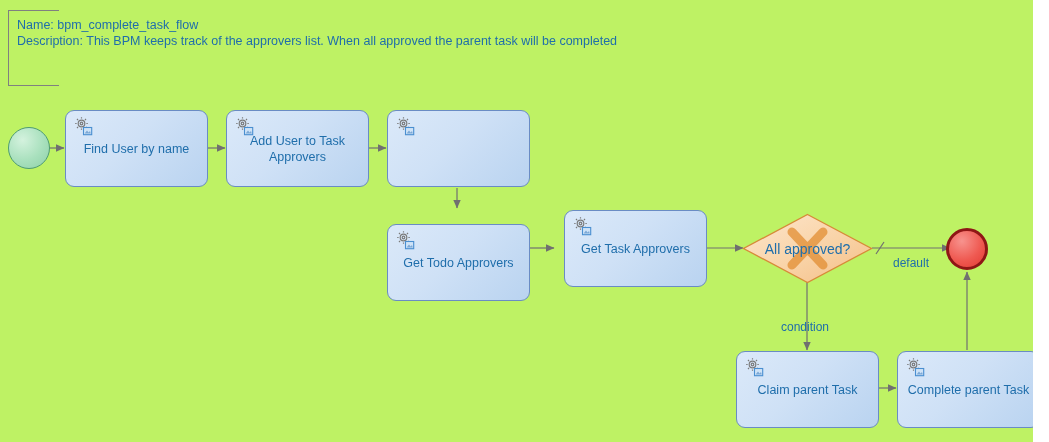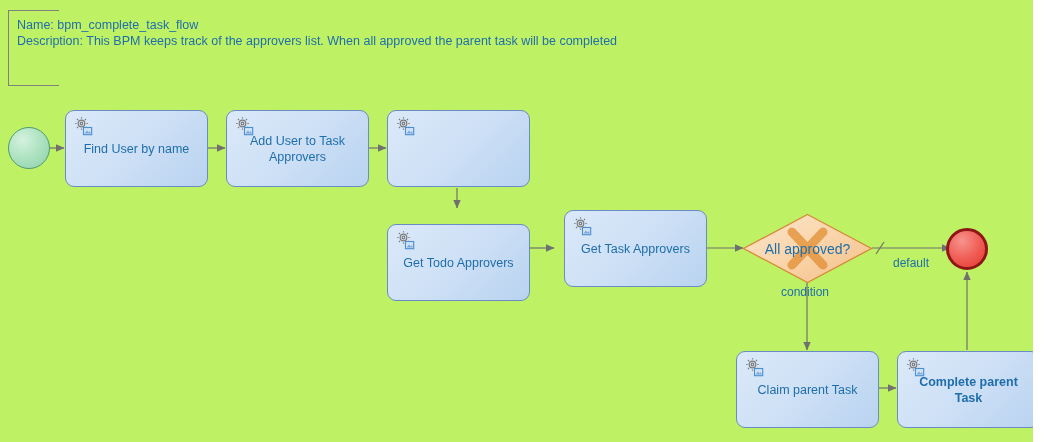--- a/index.html
+++ b/index.html
@@ -256,21 +256,21 @@
           <path d="M9.5,3.6 L9.5,2.2 M9.5,14.8 L9.5,13.4 M4.6,8.5 L3.2,8.5 M15.8,8.5 L14.4,8.5
                    M6.0,5.0 L5.0,4.0 M14.0,12.0 L15.0,13.0 M13.0,5.0 L14.0,4.0 M6.0,12.0 L5.0,13.0"></path>
         </g>
         <rect x="11.5" y="12.5" width="8.2" height="7.2" fill="#cfe3f7" stroke="#4a8fd0" stroke-width="1.1"></rect>
         <path d="M12.6,18.6 L15.0,15.6 L16.6,17.4 L18.0,16.1 L18.8,18.6 z" fill="#7ba8d6"></path>
       </svg>
     </span>
     <span class="task-label">Claim parent Task</span>
   </div>
 
-  <div class="task" style="left:897px; top:351px; width:143px; height:77px;font-weight:bold;">
+  <div class="task" style="left:897px; top:351px; width:143px; height:77px;">
     <span class="svc-icon">
       <svg viewBox="0 0 22 22" width="22" height="22" xmlns="http://www.w3.org/2000/svg">
         <g fill="none" stroke="#7b7b7b" stroke-width="1.2">
           <circle cx="9.5" cy="8.5" r="3.3"></circle>
           <circle cx="9.5" cy="8.5" r="1.3"></circle>
           <path d="M9.5,3.6 L9.5,2.2 M9.5,14.8 L9.5,13.4 M4.6,8.5 L3.2,8.5 M15.8,8.5 L14.4,8.5
                    M6.0,5.0 L5.0,4.0 M14.0,12.0 L15.0,13.0 M13.0,5.0 L14.0,4.0 M6.0,12.0 L5.0,13.0"></path>
         </g>
         <rect x="11.5" y="12.5" width="8.2" height="7.2" fill="#cfe3f7" stroke="#4a8fd0" stroke-width="1.1"></rect>
         <path d="M12.6,18.6 L15.0,15.6 L16.6,17.4 L18.0,16.1 L18.8,18.6 z" fill="#7ba8d6"></path>
@@ -292,15 +292,15 @@
       <g opacity="0.72">
         <path d="M50,19 L81,52 M81,19 L50,52" stroke="#e08a2e" stroke-width="9" stroke-linecap="round" fill="none"></path>
       </g>
     </svg>
     <span class="gw-label">All approved?</span>
   </div>
 
   <div class="event end-event" style="left:946px; top:228px; width:42px; height:42px;"></div>
 
   <span class="flow-label" style="left:893px; top:232px;margin-top:24px;">default</span>
-  <span class="flow-label" style="left:781px; top:285px;">condition</span>
+  <span class="flow-label" style="left:781px; top:320px;">condition</span>
 
 </div>
 
 </body></html>

